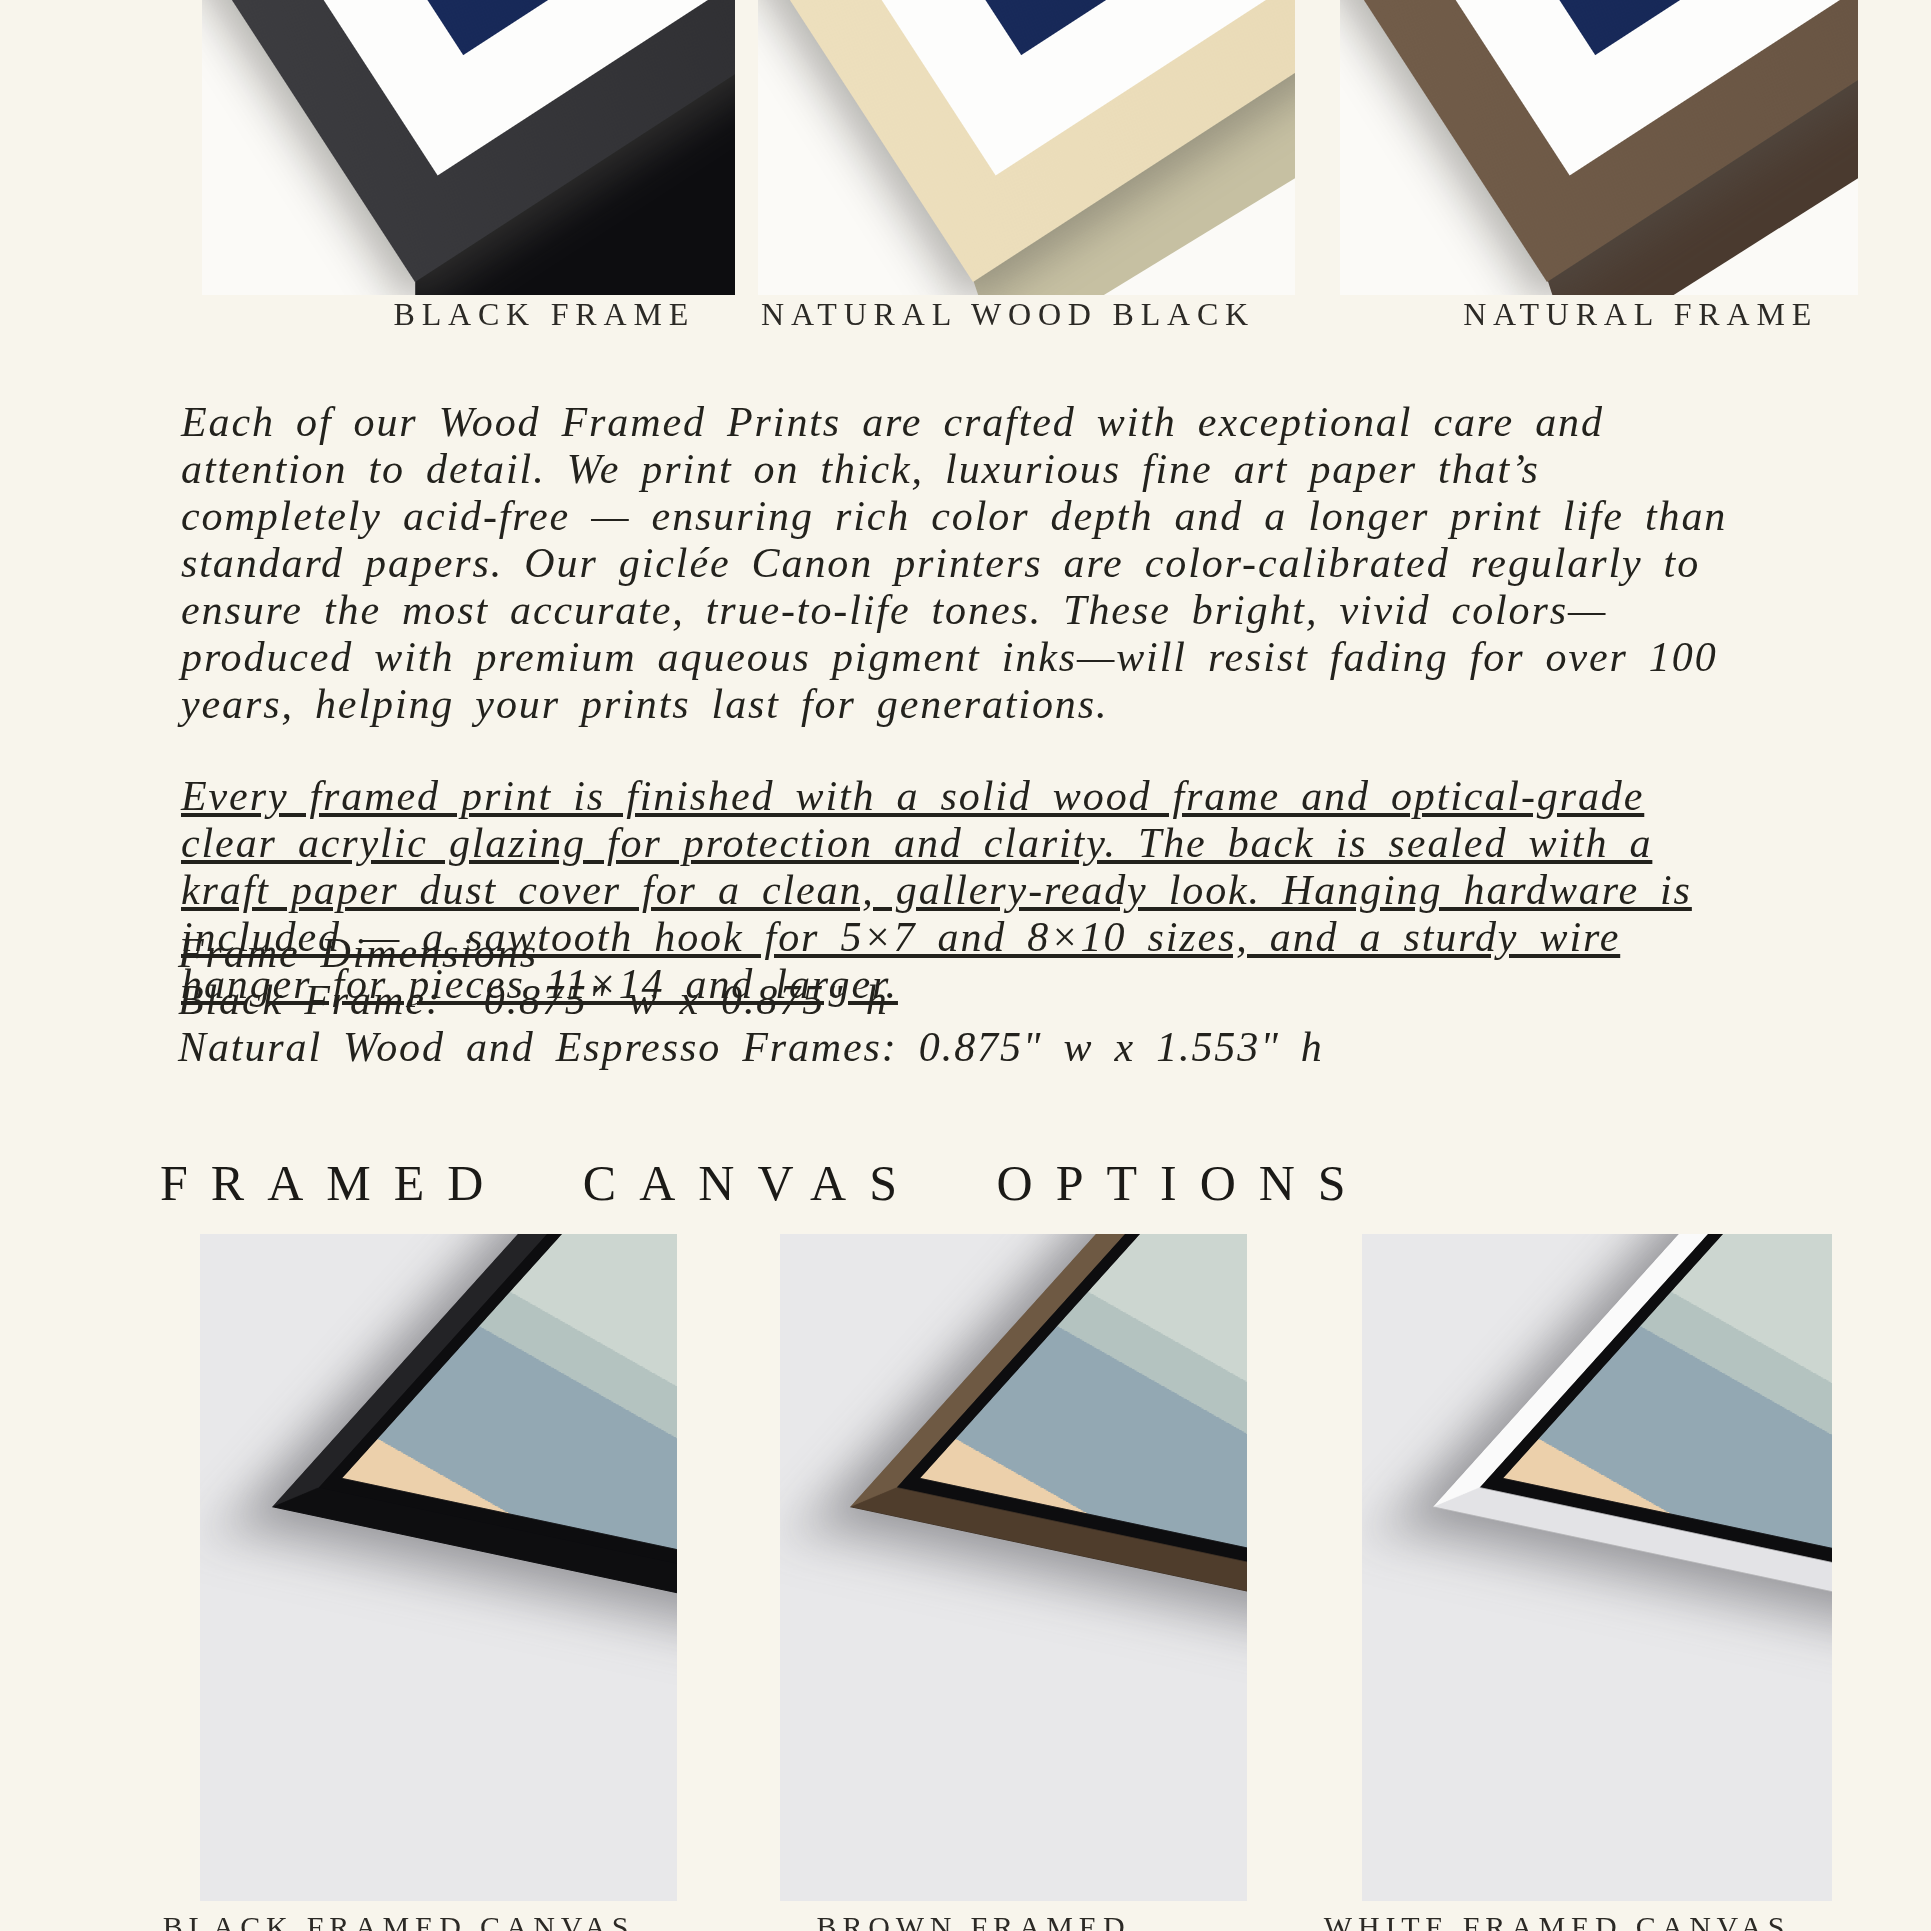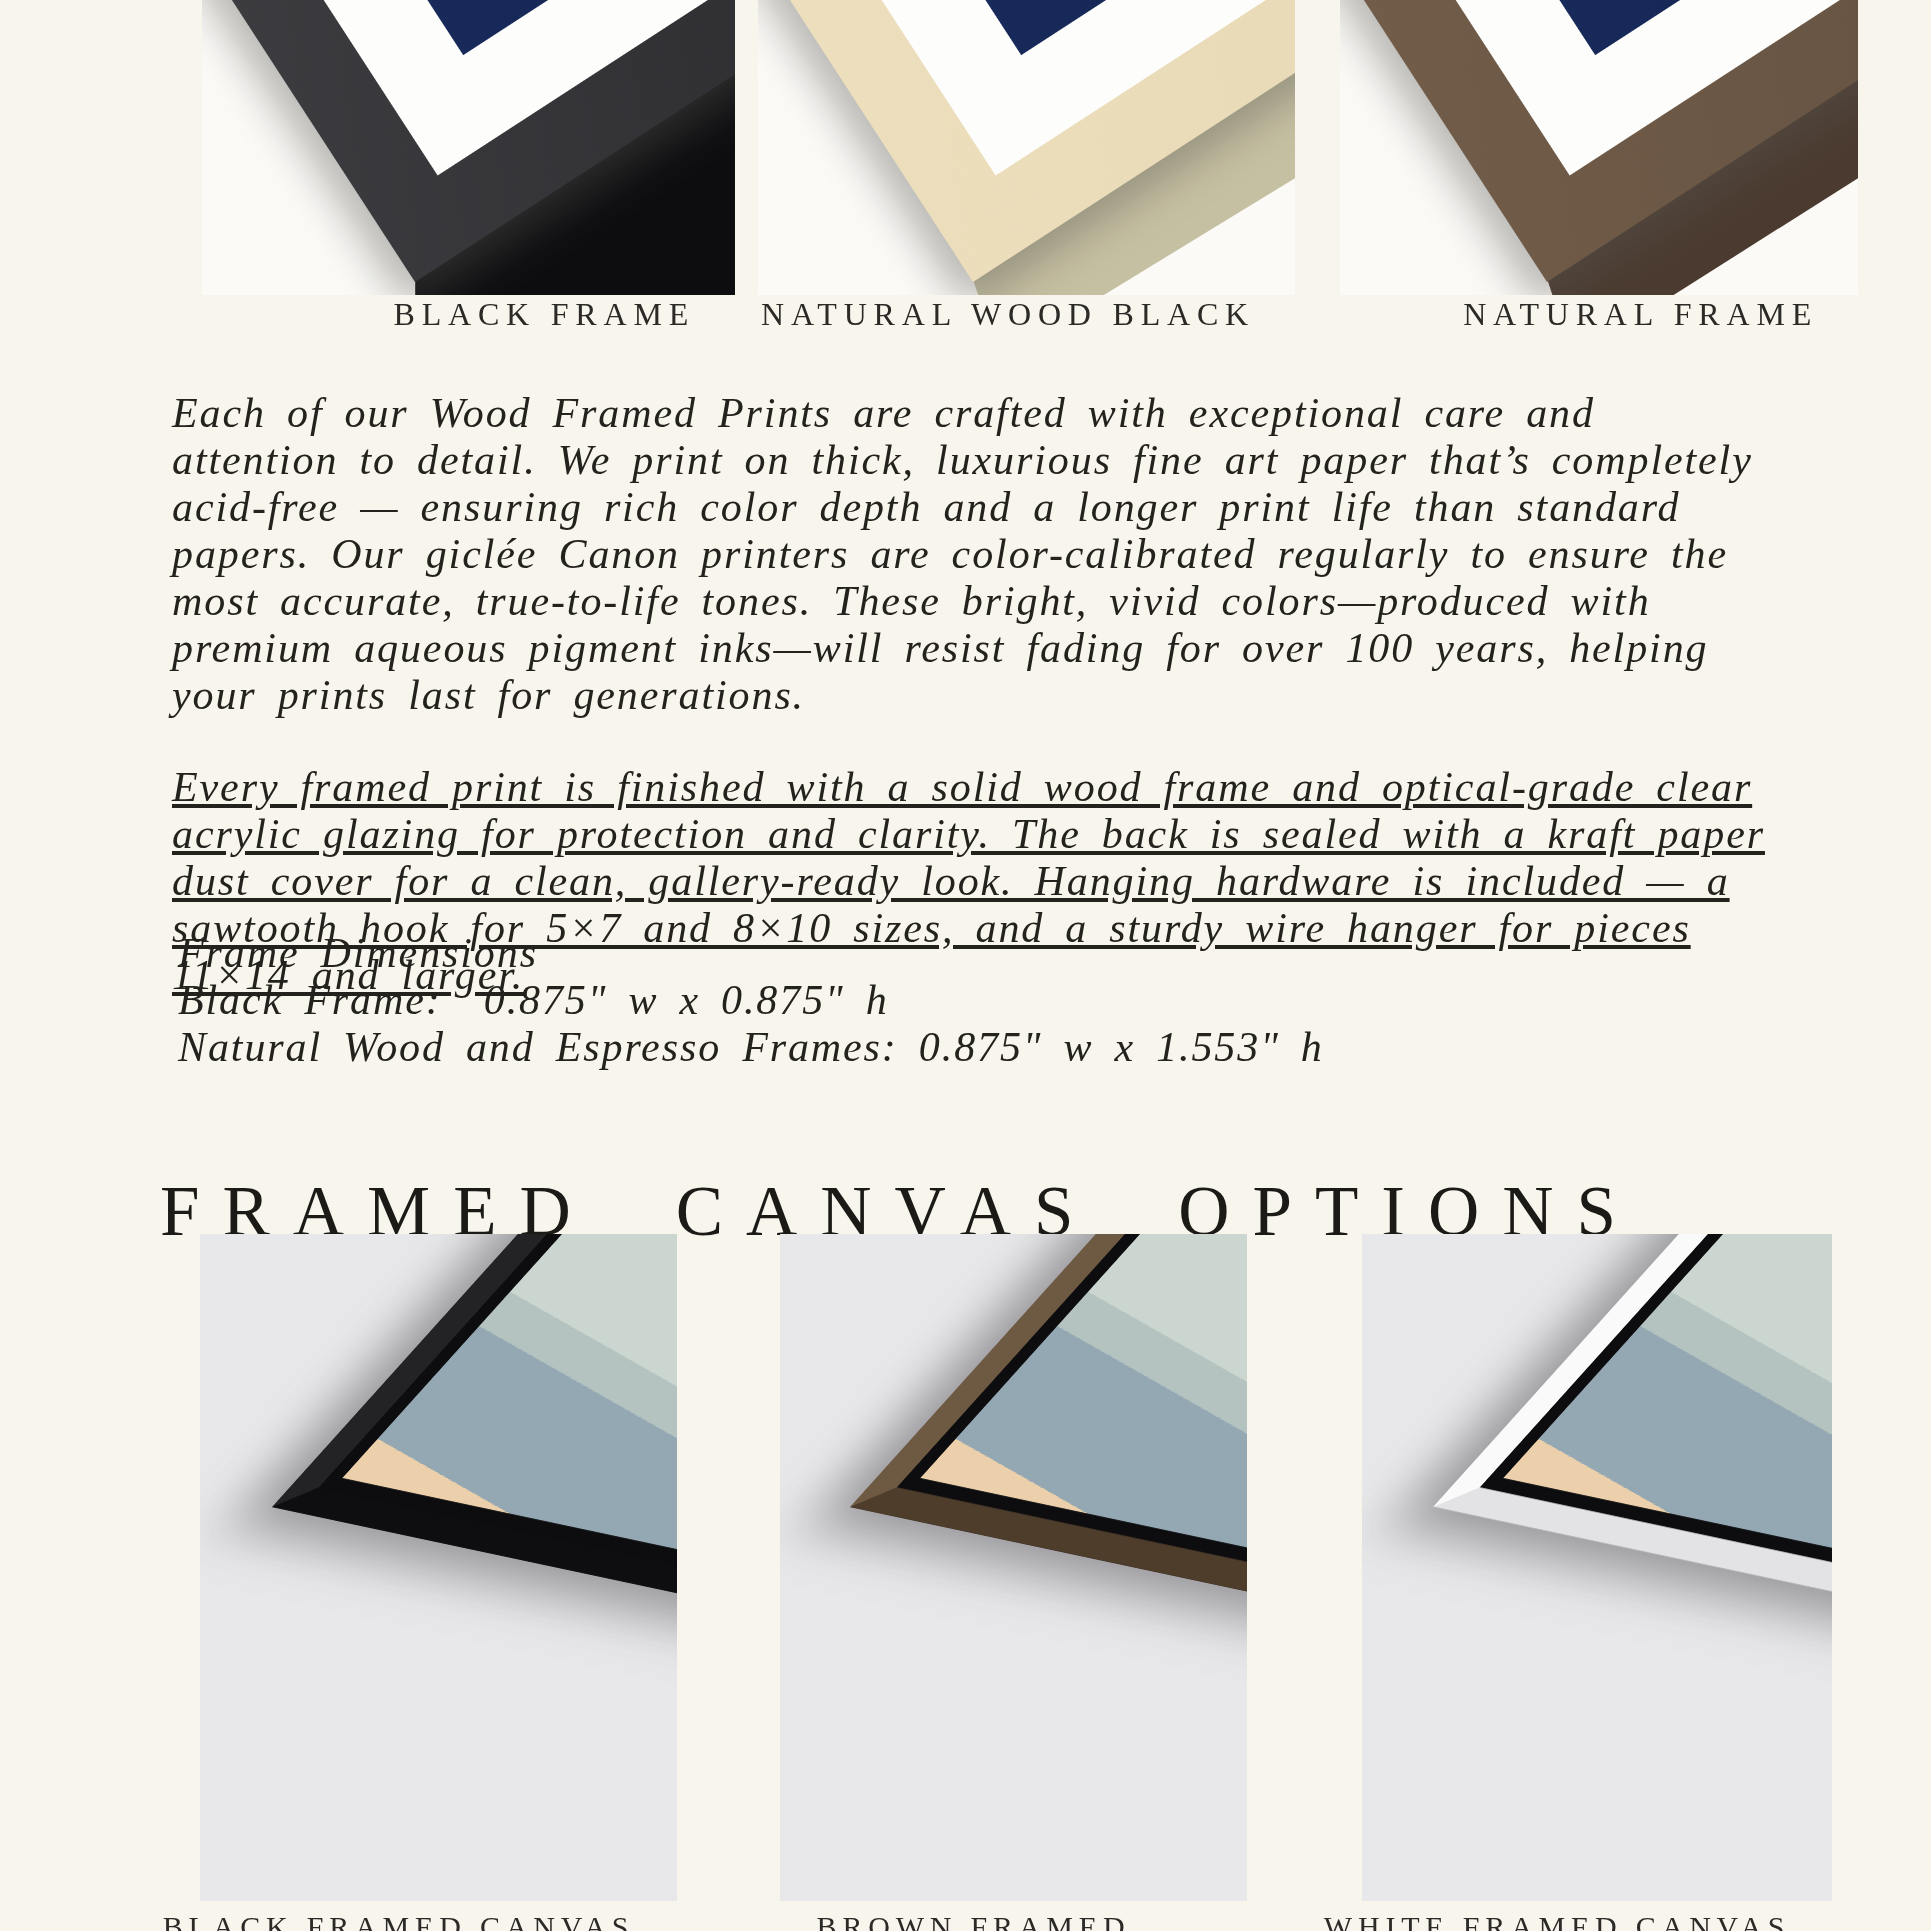--- a/index.html
+++ b/index.html
@@ -29,31 +29,31 @@
   .wlabel { position:absolute; top:296px; text-align:right; font-size:32px;
             letter-spacing:6.8px; color:#2c2a26; }
   #wl0 { left:162px;  width:533px; }
   #wl1 { left:718px;  width:537px; }
   #wl2 { left:1300px; width:518px; }
 
   
   .desc { position:absolute; left:172px; top:390px; width:1595px;
           font-style:italic; font-size:42px; line-height:47px;
           letter-spacing:1.9px; word-spacing:8.7px; color:#23221d; }
-  .desc p { margin:0; }
+  .desc p { margin:9px; }
   .desc p + p { margin-top:45px;text-decoration:underline; }
 
   .dims { position:absolute; left:178px; top:930px;
           font-style:italic; font-size:42px; line-height:47px;
           letter-spacing:1.9px; word-spacing:8.7px; color:#23221d; }
   .dims div { white-space:pre; }
 
   
   .canvas-heading { position:absolute; left:160px; top:1112px; width:1622px;
-                    font-size:71px; letter-spacing:23px; word-spacing:41px;
+                    font-size:50px; letter-spacing:23px; word-spacing:41px;
                     color:#1b1a17; white-space:nowrap; font-weight:400; }
 
   .cphoto { position:absolute; top:1218px; height:667px; overflow:hidden;
             background:var(--cpbg,#e8e8ea); }
   #cp0 { left:160px;  width:477px; }
   #cp1 { left:740px;  width:467px; }
   #cp2 { left:1322px; width:470px; }
 
   .cprint { position:absolute; left:15%; bottom:59%; width:1062px; height:1062px;
             transform-origin:0 100%; transform:rotate(12deg) skewX(-30deg);

